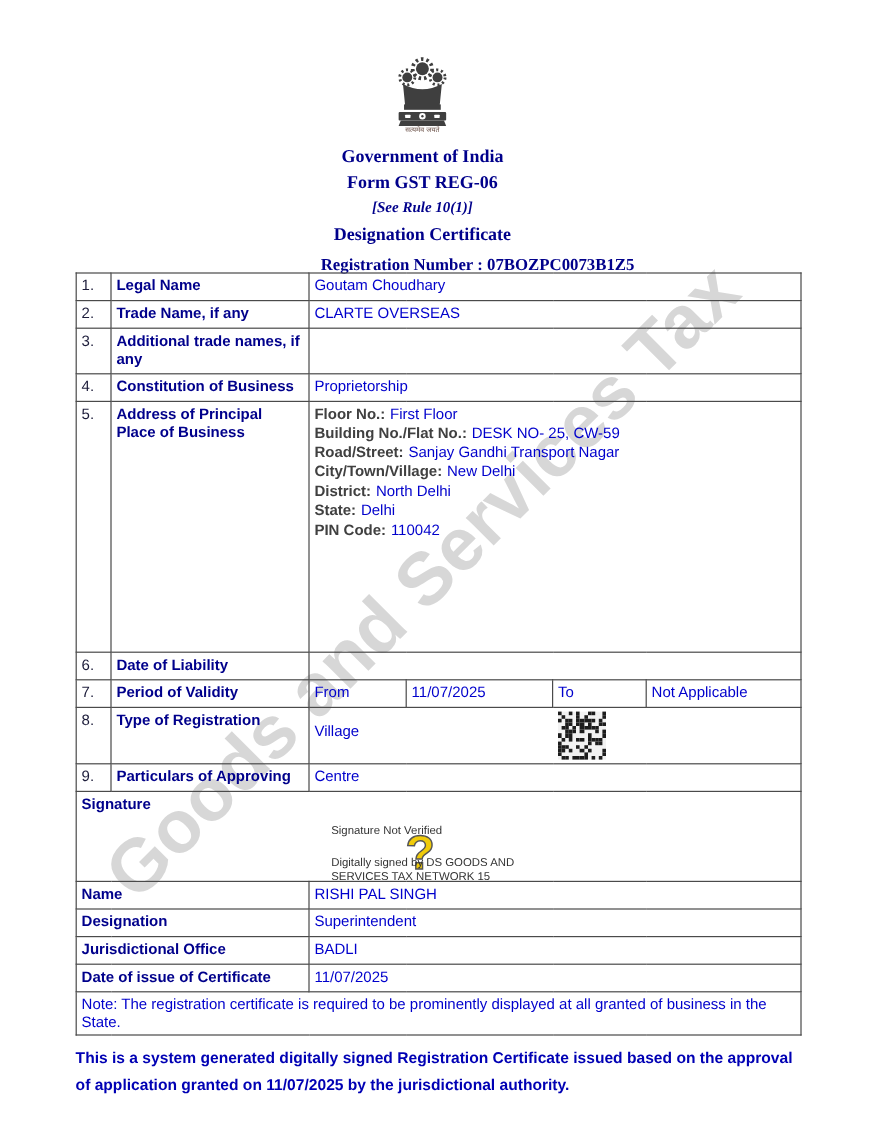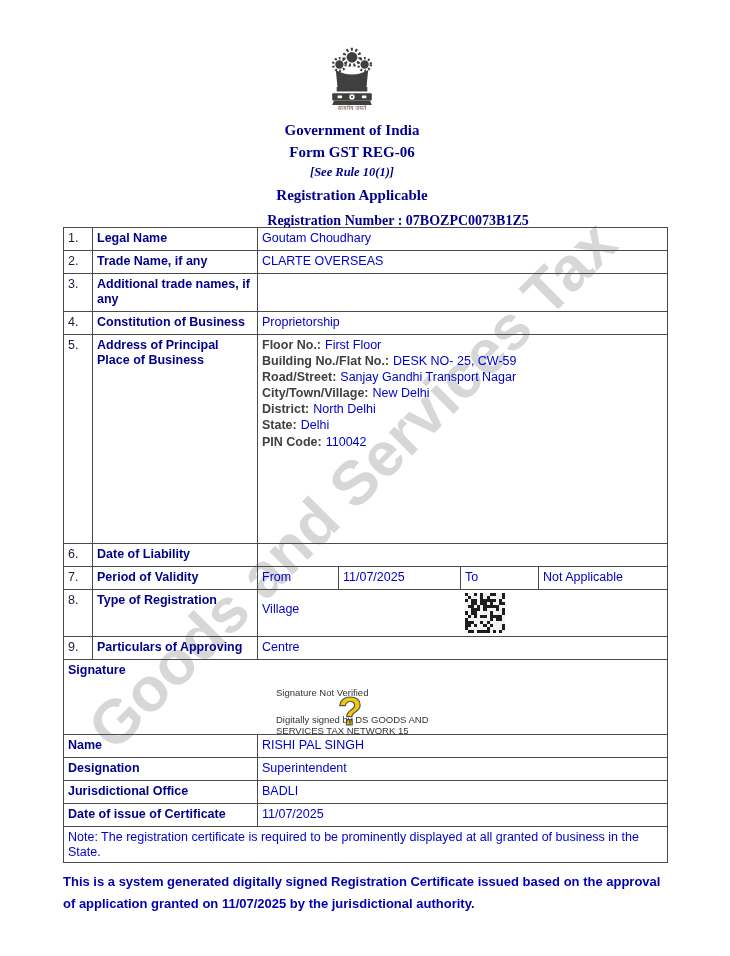--- a/index.html
+++ b/index.html
@@ -95,21 +95,21 @@
           <rect x="14" y="56.5" width="5" height="3" rx="0.5" fill="#ffffff"></rect>
           <rect x="41" y="56.5" width="5" height="3" rx="0.5" fill="#ffffff"></rect>
           <path d="M10,62 L50,62 L52,67 L8,67 Z"></path>
         </g>
         <text class="motto" x="30" y="73" text-anchor="middle">सत्यमेव जयते</text>
       </svg>
     </span>
     <div class="hdr-gov">Government of India</div>
     <div class="hdr-form">Form GST REG-06</div>
     <div class="hdr-rule">[See Rule 10(1)]</div>
-    <div class="hdr-cert">Registration Applicable</div>
+    <div class="hdr-cert">Designation Certificate</div>
     <div class="regnum">Registration Number : 07BOZPC0073B1Z5</div>
   </div>
 
   <table class="cert">
     <colgroup>
       <col class="c-no">
         <col class="c-label">
         <col class="c-a">
         <col class="c-b">
         <col class="c-c">

